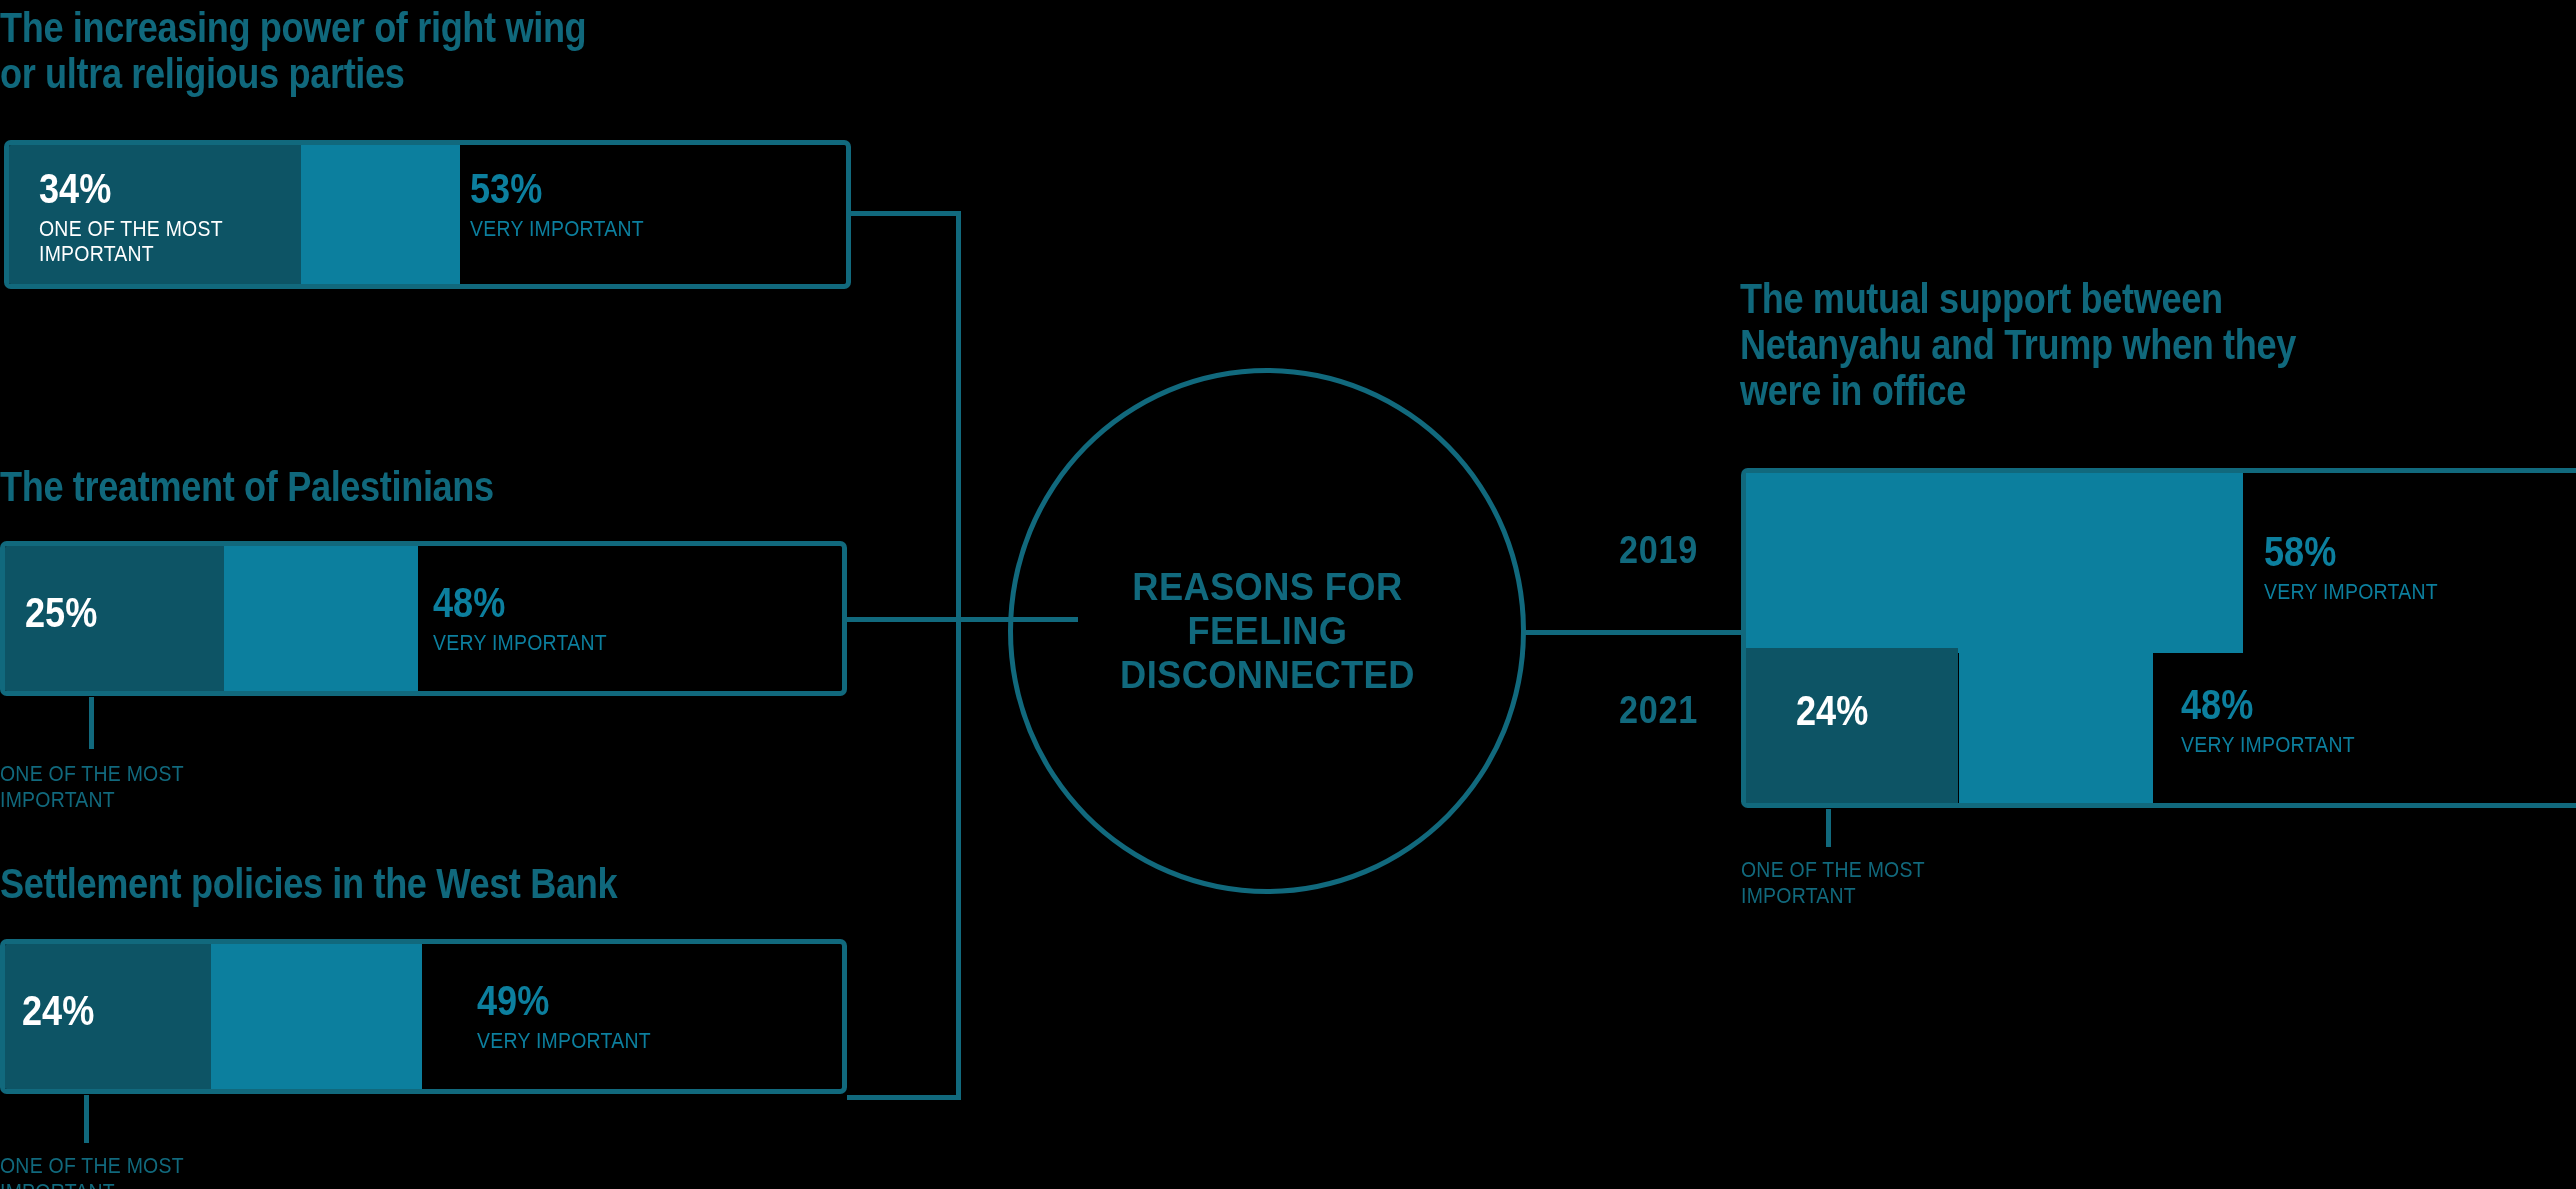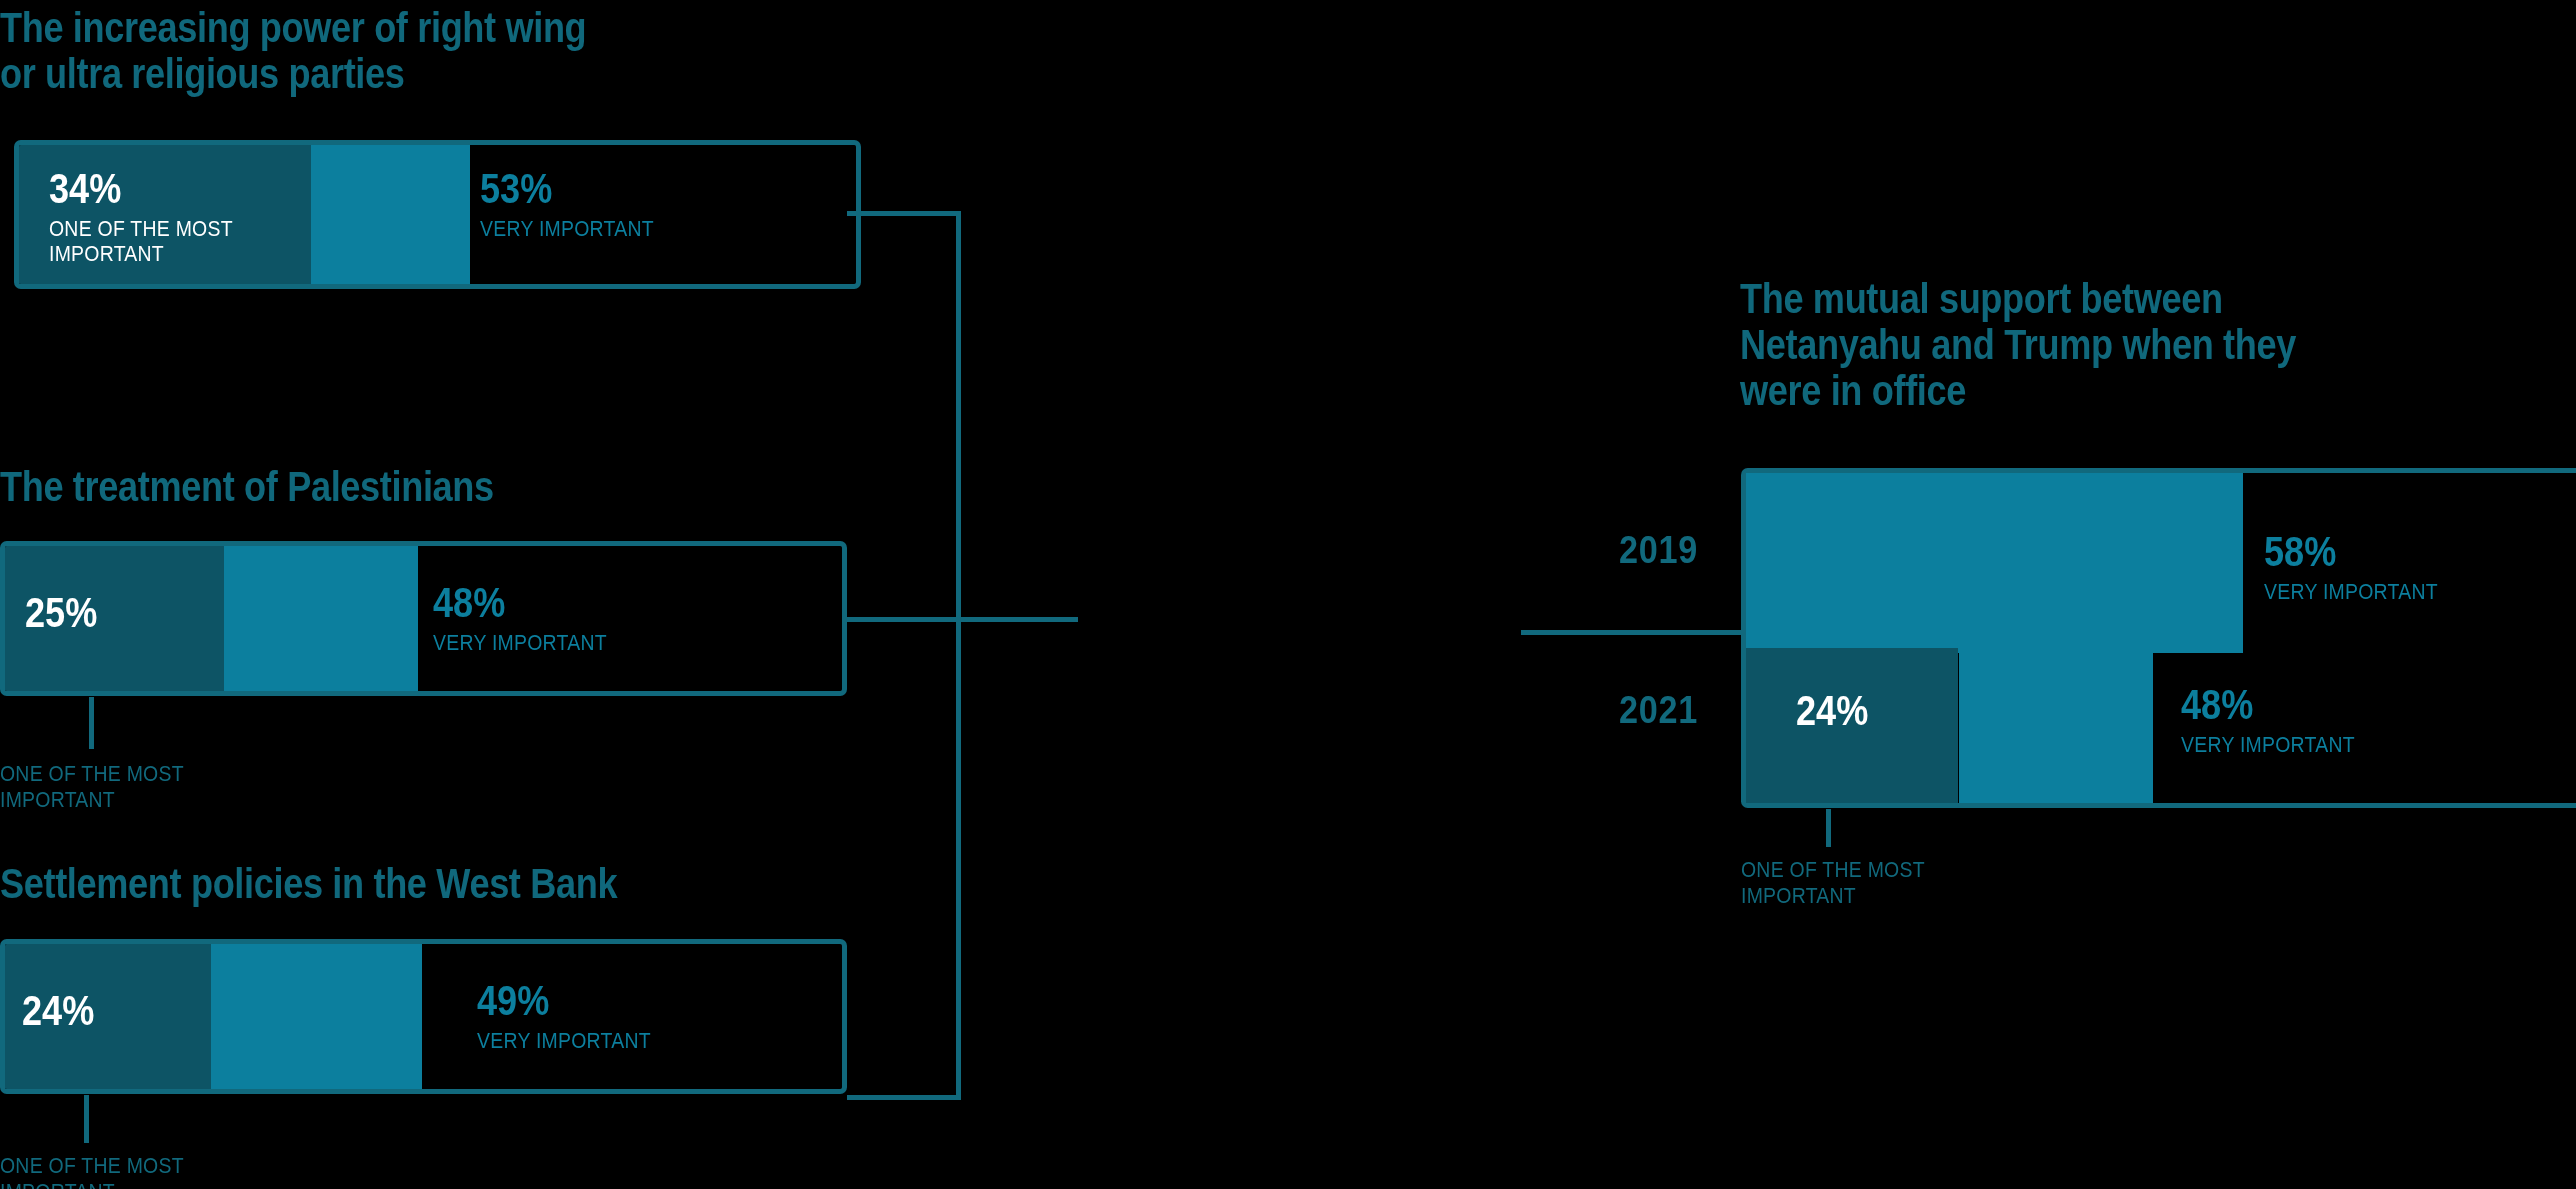--- a/index.html
+++ b/index.html
@@ -124,21 +124,21 @@
   .rc-fill{position:absolute;}
 </style>
 </head>
 <body>
 
 <div class="stage">
 
   <div class="heading" style="left:0px;top:5px;width:919px;">The increasing power of right wing
 or ultra religious parties</div>
 
-  <div class="barwrap" style="left:14px;top:140px;width:847px;height:186px;">
+  <div class="barwrap" style="left:4px;top:140px;width:847px;height:186px;">
     <div class="barbox" style="width:847px;height:149px;">
       <div class="seg-dark" style="left:-5px;width:297px;"></div>
       <div class="seg-mid" style="left:292px;width:159px;"></div>
     </div>
     <div class="lbl-inside" style="left:35px;top:27px;">
       <span class="big-num white">34%</span>
       <span class="sub-lbl white">ONE OF THE MOST
 IMPORTANT</span>
     </div>
     <div class="lbl-inside" style="left:466px;top:27px;">
@@ -188,20 +188,25 @@
     <div class="cap" style="left:0px;top:58px;width:334px;">ONE OF THE MOST
 IMPORTANT</div>
   </div>
 
   <div class="hline" style="left:847px;top:211px;width:114px;"></div>
   <div class="vline" style="left:956px;top:211px;height:889px;"></div>
   <div class="hline" style="left:847px;top:617px;width:114px;"></div>
   <div class="hline" style="left:847px;top:1095px;width:114px;"></div>
   <div class="hline" style="left:956px;top:617px;width:122px;"></div>
 
+  <div class="ellipse" style="left:1008px;top:368px;width:518px;height:526px;">
+    <div class="ellipse-text">REASONS FOR
+FEELING
+DISCONNECTED</div>
+  </div>
 
   <div class="hline" style="left:1521px;top:630px;width:221px;"></div>
 
   <div class="heading" style="left:1740px;top:276px;width:886px;">The mutual support between
 Netanyahu and Trump when they
 were in office</div>
 
   <div class="yearlbl" style="left:1619px;top:531px;">2019</div>
   <div class="yearlbl" style="left:1619px;top:691px;">2021</div>
 

